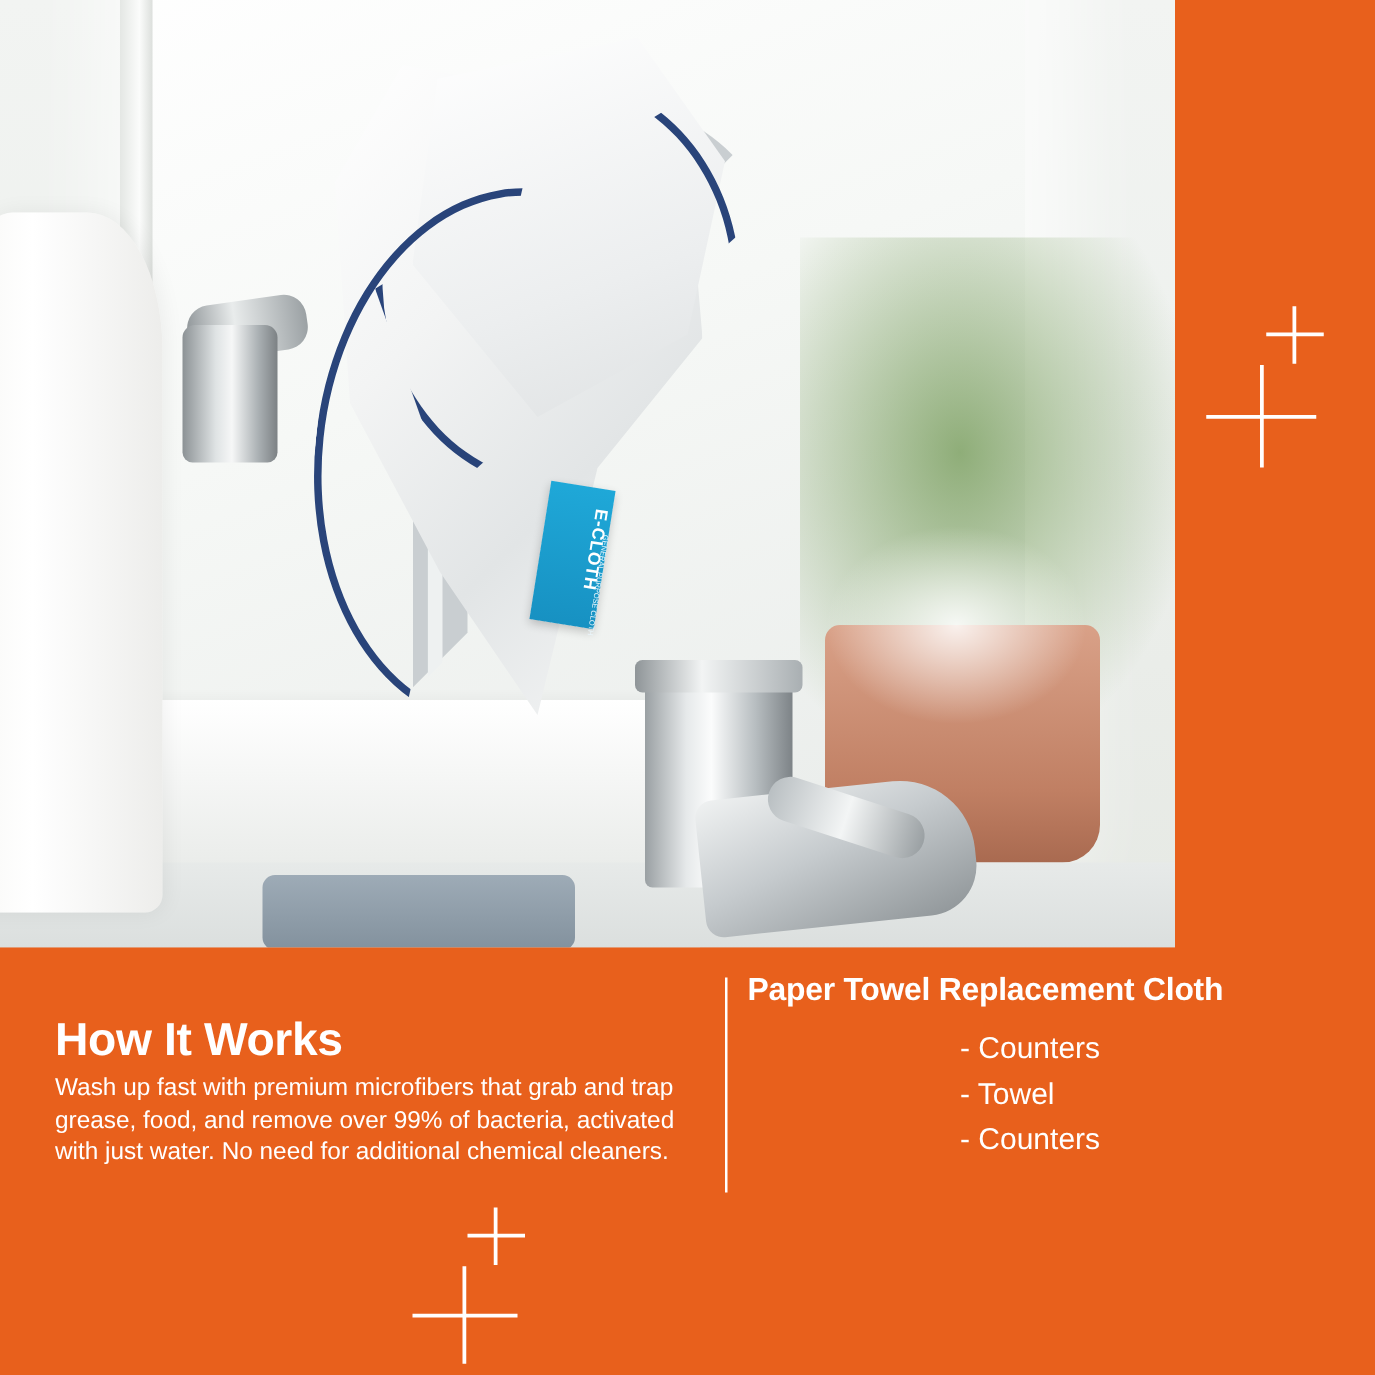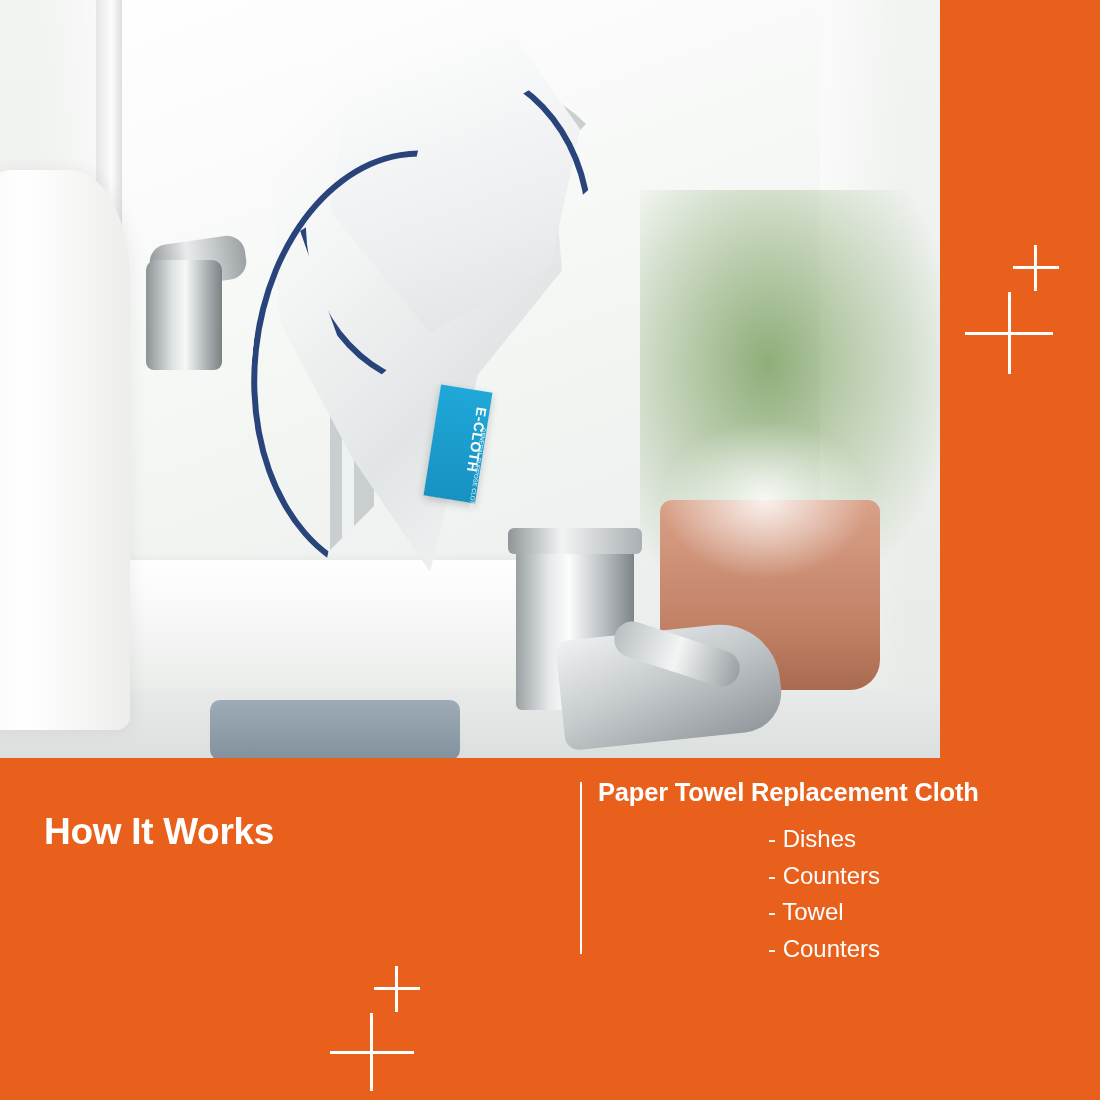--- a/index.html
+++ b/index.html
@@ -410,27 +410,27 @@
 
   <div class="plus cluster-bc">
     <div class="h" style="left:44px; top:22px; width:46px;"></div>
     <div class="v" style="left:65px; top:1px; height:46px;"></div>
     <div class="h" style="left:0px; top:86px; width:84px;"></div>
     <div class="v" style="left:40px; top:48px; height:78px;"></div>
   </div>
 
   <div class="how-block">
     <h2 class="how-title">How It Works</h2>
+    <p class="how-body">Wash up fast with premium microfibers that grab and trap grease, food, and remove over 99% of bacteria, activated with just water. No need for additional chemical cleaners.</p>
   </div>
 
   <div class="divider"></div>
 
   <div class="right-block">
     <h3 class="right-title">Paper Towel Replacement Cloth</h3>
     <ul class="uses">
-      <li>- Dishes</li>
       <li>- Counters</li>
       <li>- Towel</li>
       <li>- Counters</li>
     </ul>
   </div>
 
 </div>
 
 </body></html>

